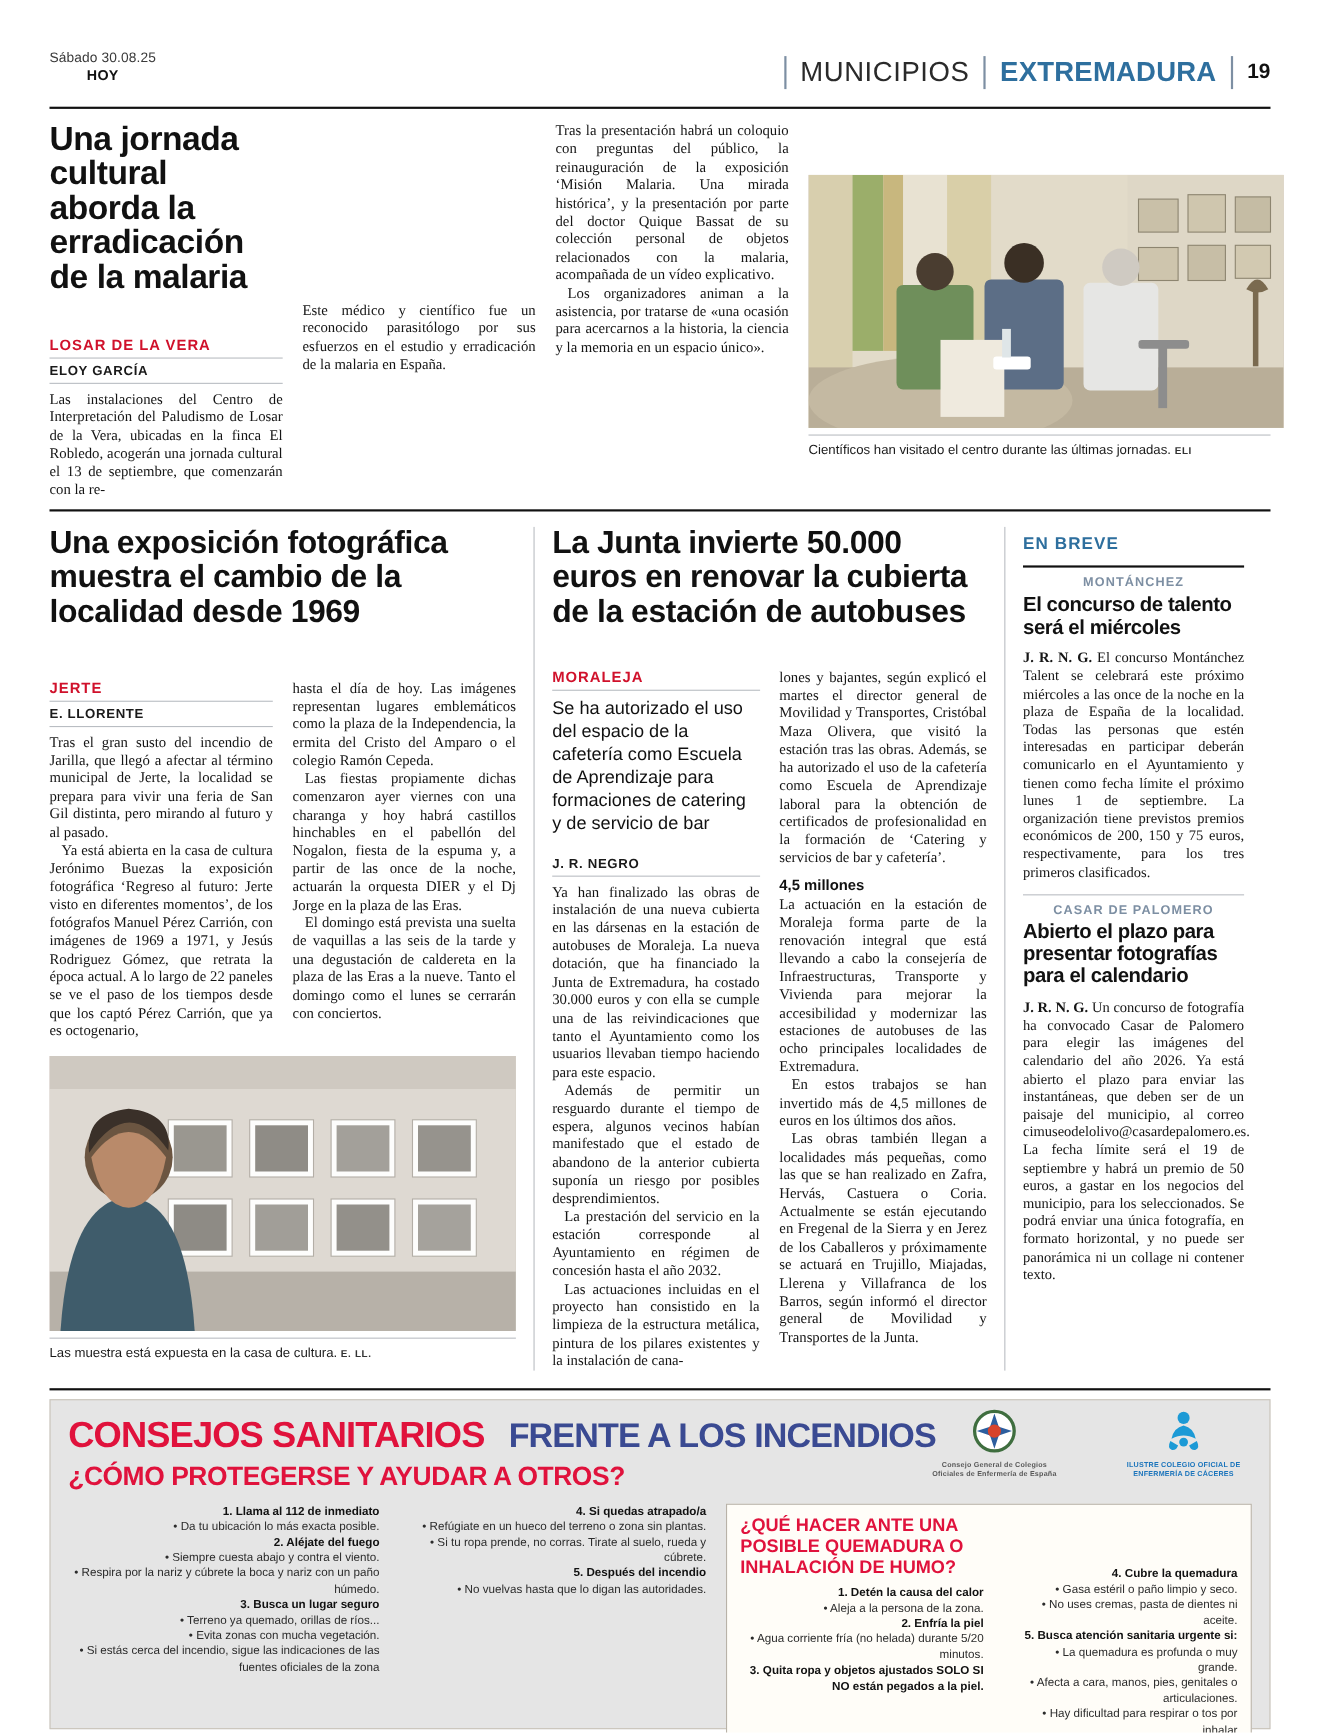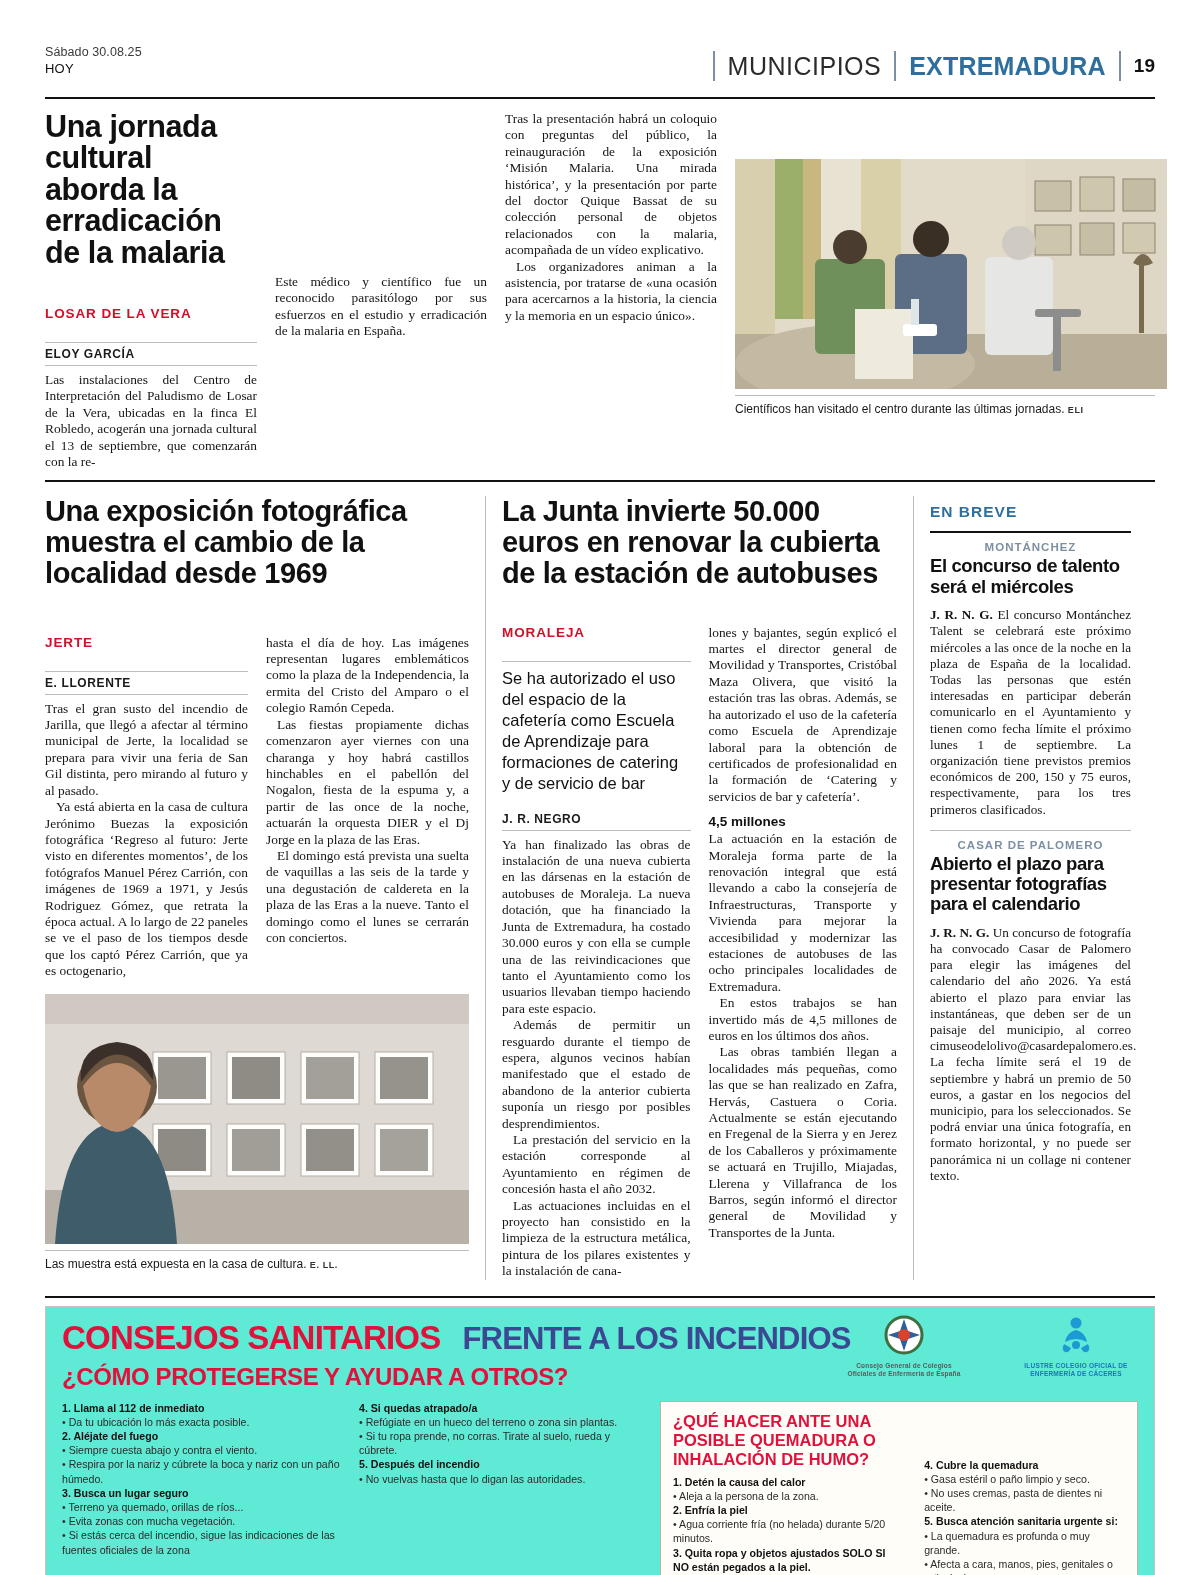--- a/index.html
+++ b/index.html
@@ -10,21 +10,21 @@
     color: #1a1a1a;
     position: relative;
     overflow: hidden;
   }
   .page { width: 1200px; height: 1575px; padding: 45px 45px 0 45px; position: relative; }
 
   
   .masthead { display: flex; align-items: flex-start; justify-content: space-between; height: 46px; }
   .mast-left { line-height: 1.25; }
   .mast-date { font-size: 12.5px; color: #3a3a3a; letter-spacing: .1px; }
-  .mast-hoy { font-size: 13px; font-weight: normal; color: #111; letter-spacing: .2px; }
+  .mast-hoy { font-size: 13px; font-weight: bold; color: #111; letter-spacing: .2px; text-align: center; }
   .mast-right { display: flex; align-items: center; gap: 0; margin-top: 6px; }
   .mast-rule { width: 2px; height: 30px; background: #7d8fa3; margin: 0 13px; }
   .mast-municipios { font-size: 25px; letter-spacing: .5px; color: #2a2a2a; font-weight: 400; }
   .mast-extremadura { font-size: 25px; letter-spacing: .2px; color: #2e6f9e; font-weight: bold; }
   .mast-page { font-size: 19px; font-weight: bold; color: #111; }
 
   .hr-thick { border-top: 2.5px solid #111; margin-top: 6px; }
   .hr-thin { border-top: 1px solid #b9bdc2; }
 
   
@@ -34,21 +34,21 @@
     line-height: 16.4px;
     text-align: justify;
     color: #151515;
     -webkit-hyphens: auto; hyphens: auto;
   }
   .body-text p { text-indent: 11px; }
   .body-text p:first-child { text-indent: 0; }
 
   .kicker {
     font-size: 13.5px; font-weight: bold; color: #d0112b;
-    letter-spacing: .9px; padding-bottom: 21px;
+    letter-spacing: .9px; padding-bottom: 4px;
     border-bottom: 1px solid #b9bdc2;
   }
   .byline {
     font-size: 12px; font-weight: bold; color: #1a1a1a;
     letter-spacing: .6px; padding: 4px 0 4px 0;
     border-bottom: 1px solid #b9bdc2; margin-bottom: 6px;
   }
 
   .headline {
     font-weight: bold; color: #111;
@@ -102,36 +102,36 @@
     font-size: 11.5px; font-weight: bold; color: #7d8fa3;
     letter-spacing: 1px; margin: 8px 0 3px 0; text-align: center;
   }
   .brief-head { font-size: 18.5px; line-height: 1.1; margin-bottom: 10px; }
   .brief-body { font-size: 13.2px; line-height: 16.2px; }
   .brief-body b { font-weight: bold; }
 
   
   .ad-wrap { margin-top: 16px; }
   .ad {
-    border: 1px solid #c9c4ba; background: #5eead4;
+    border: 1px solid #c9c4ba; background: #e5e5e5;
     height: 300px; padding: 12px 16px 10px 16px; position: relative;
   }
   .ad-title-row { display: flex; align-items: baseline; gap: 22px; }
   .ad-t1 { font-size: 33px; font-weight: bold; color: #e0123c; letter-spacing: -0.8px; }
   .ad-t2 { font-size: 31px; font-weight: bold; color: #3a4a92; letter-spacing: -0.8px; }
   .ad-sub { font-size: 24px; font-weight: bold; color: #e0123c; letter-spacing: -0.4px; margin-top: 6px; }
   .ad-cols { display: flex; gap: 14px; margin-top: 10px; }
   .ad-col { width: 300px; }
   .ad-panel {
     border: 1px solid #b8b2a8; background: #fffdf8;
     padding: 10px 12px; width: 478px; margin-left: 4px;
   }
   .ad-panel-cols { display: flex; gap: 30px; }
   .ad-q-title { font-size: 16.5px; font-weight: bold; color: #e0123c; line-height: 1.15; margin-bottom: 6px; }
-  .ad-li { font-size: 10.6px; line-height: 14.2px; color: #2b2b2b; }
+  .ad-li { font-size: 10.6px; line-height: 14.2px; color: #2b2b2b; text-align: right; }
   .ad-li.b { font-weight: bold; color: #111; }
   .ad-logos { position: absolute; right: 18px; top: 8px; display: flex; gap: 52px; }
   .ad-logo { text-align: center; width: 120px; }
   .ad-logo-cap { font-size: 6.5px; font-weight: bold; color: #5a5a5a; line-height: 1.3; margin-top: 3px; letter-spacing: .2px; }
   .ad-logo-cap.blue { color: #1c75bc; }
 </style>
 </head>
 <body>
 
 <div class="page">

